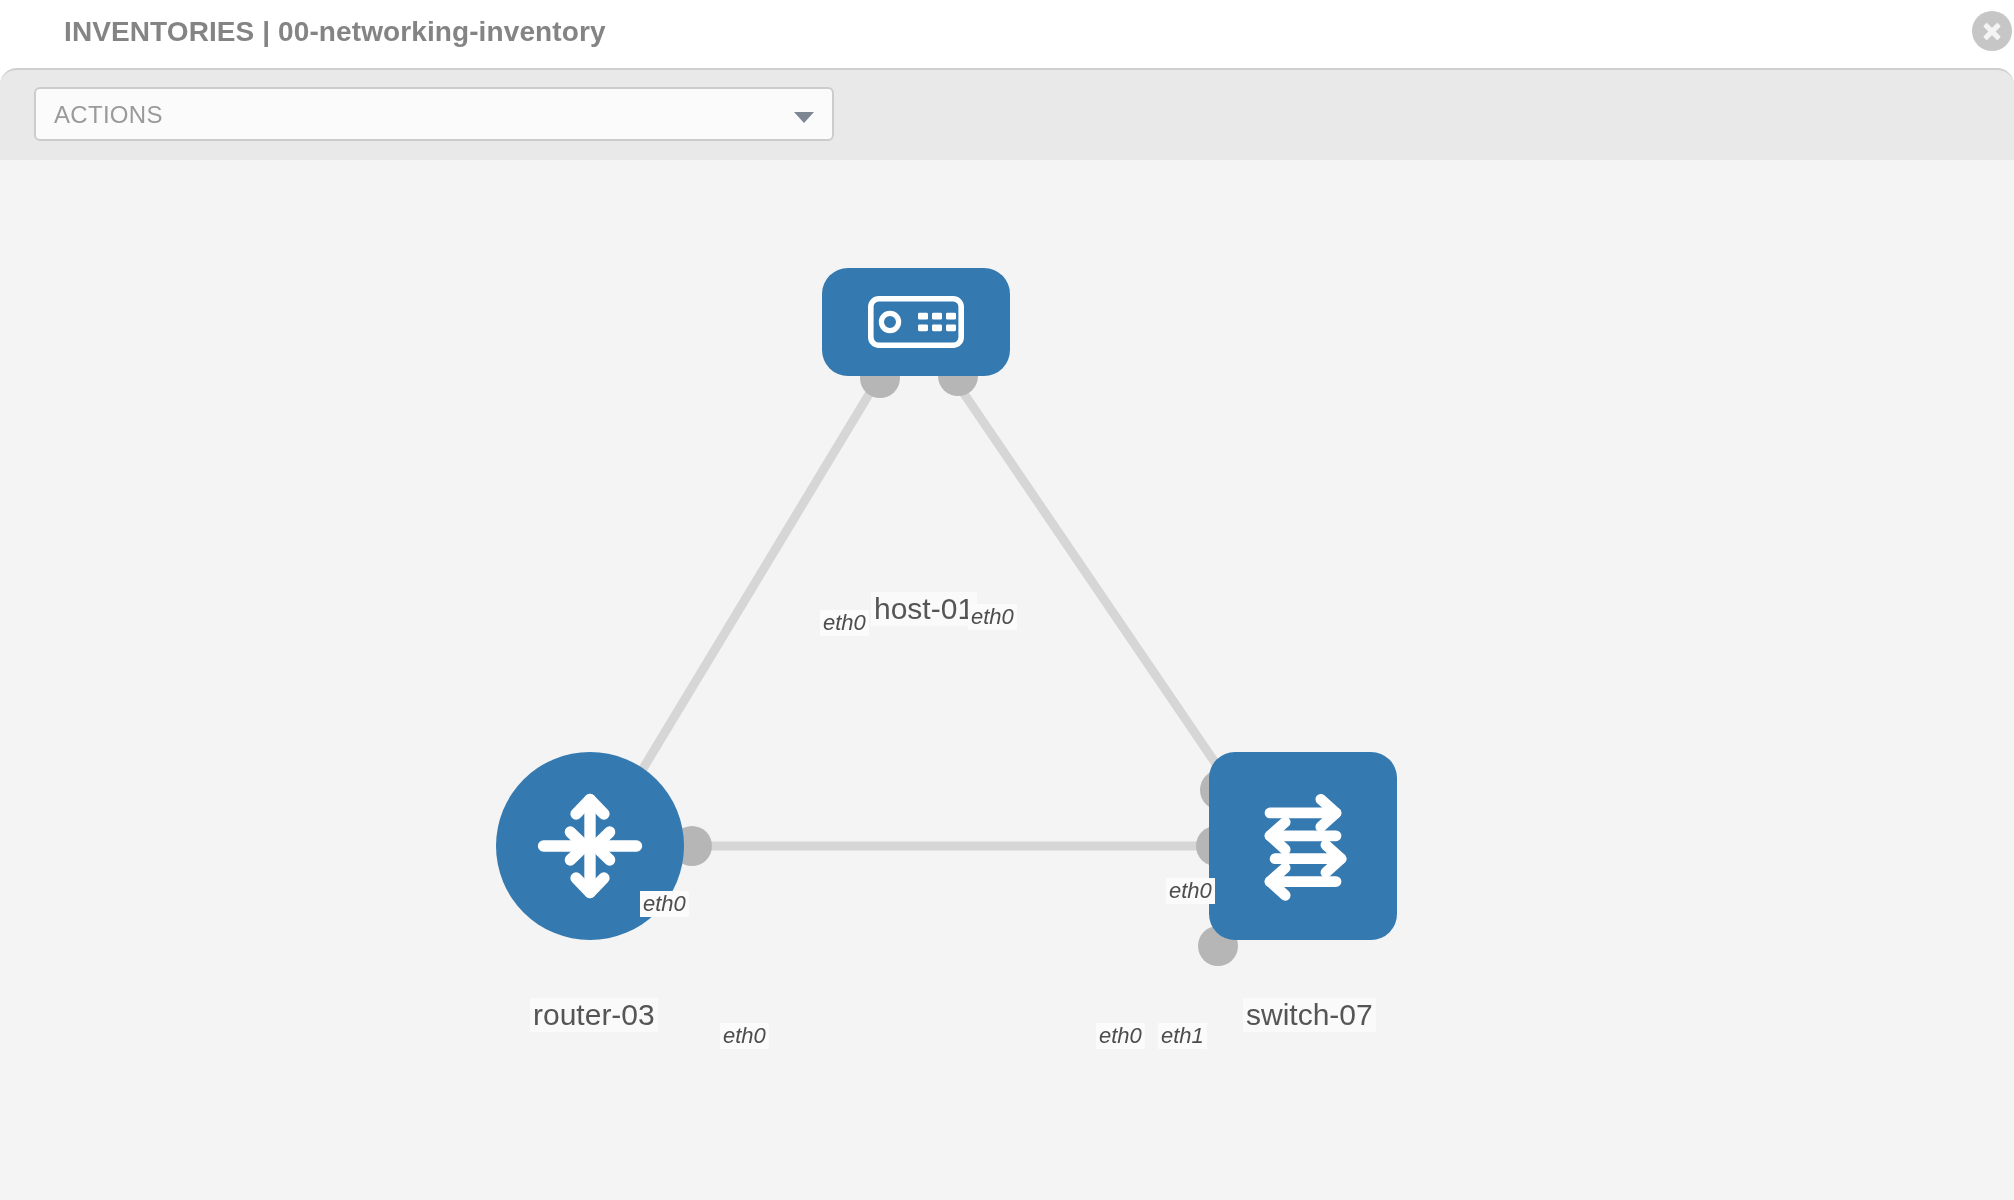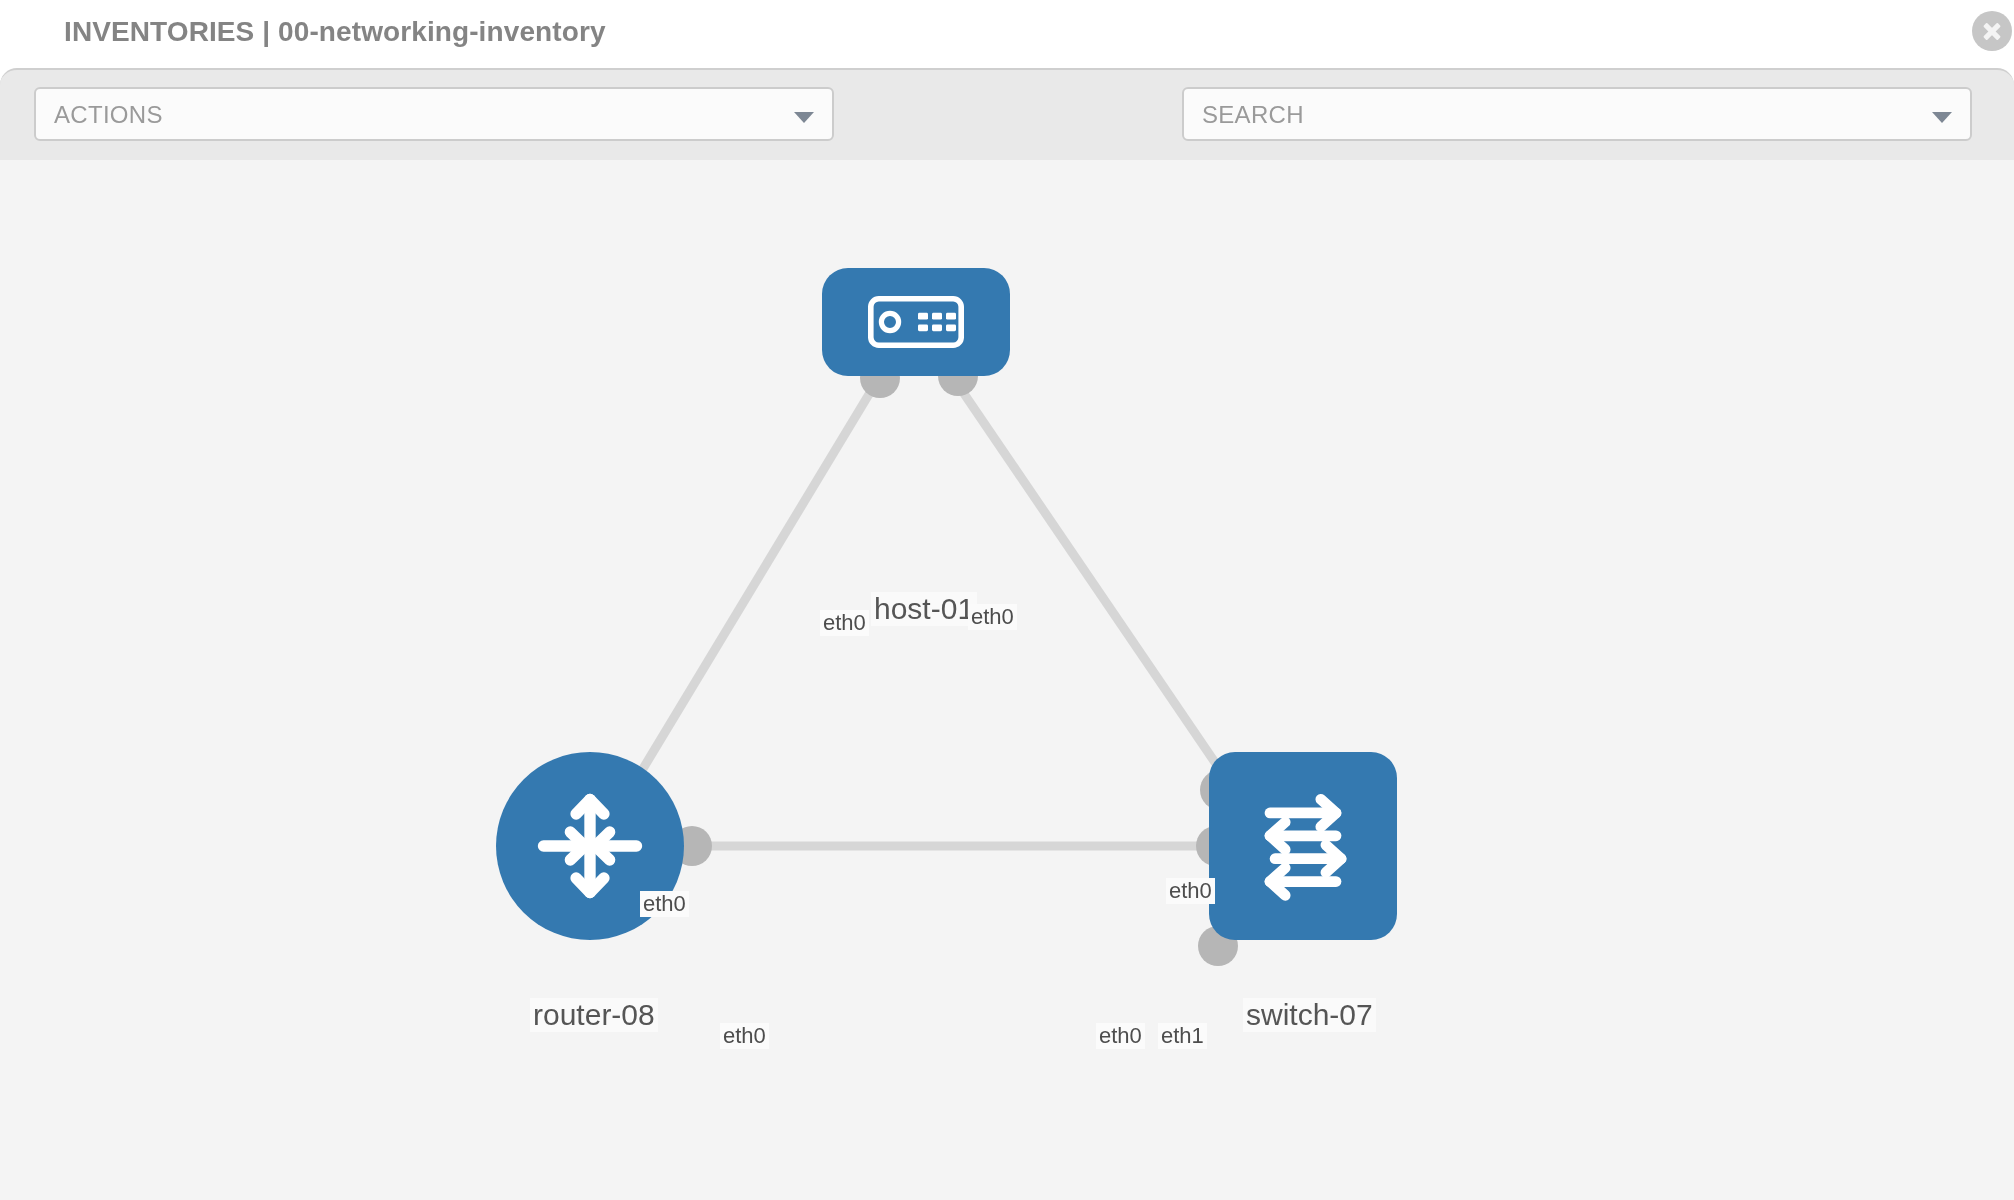--- a/index.html
+++ b/index.html
@@ -79,20 +79,21 @@
   .node-label{
     position:absolute;white-space:nowrap;
     font-size:30px;color:#555555;background:#fafafa;
     padding:0 3px;
   }
 
   .iface-label{
     position:absolute;white-space:nowrap;
     font-size:22px;color:#4d4d4d;background:#fbfbfb;
     padding:0 3px;
+    font-style:italic;
   }
 
   .stub{
     position:absolute;width:40px;height:40px;border-radius:50%;
     background:#b6b6b6;
   }
 
   
   #zoom-control{
     position:absolute;right:0;bottom:0;width:392px;height:130px;
@@ -150,24 +151,20 @@
       </svg>
     </span>
     <span class="tool-ico" id="key-icon">
       <svg width="44" height="44" viewBox="0 0 24 24">
         <circle cx="8" cy="9" r="4.6" fill="none" stroke="#7d8794" stroke-width="2.4"></circle>
         <path fill="none" stroke="#7d8794" stroke-width="2.4" stroke-linecap="round" d="M11.3 12.3 L19 20 M16.2 17.2 L18.4 15"></path>
       </svg>
     </span>
   </div>
 
-  <div class="combo" id="search-combo">
-    <span class="ctext">SEARCH</span>
-    <span class="caret"></span>
-  </div>
 </div>
 
 <div id="canvas">
 
   <svg id="topology-svg" width="2014" height="1040">
 
     <line x1="880" y1="216" x2="612" y2="660" stroke="#d6d6d6" stroke-width="9"></line>
 
     <line x1="952" y1="216" x2="1246" y2="648" stroke="#d6d6d6" stroke-width="9"></line>
 
@@ -208,21 +205,21 @@
           <path d="M24 42 L24 26"></path>
             <path d="M18.6 36.4 L24 42 L29.4 36.4"></path>
           <path d="M6 24 L22 24"></path>
             <path d="M16.4 18.6 L22 24 L16.4 29.4"></path>
           <path d="M42 24 L26 24"></path>
             <path d="M31.6 18.6 L26 24 L31.6 29.4"></path>
         </g>
       </svg>
     </div>
   </div>
-  <div class="node-label" style="left:530px;top:838px;">router-08</div>
+  <div class="node-label" style="left:530px;top:838px;">router-03</div>
 
   <div class="node" id="node-switch-00" style="left:1209px;top:592px;width:188px;height:188px;">
     <div class="node-shape" id="switch-shape">
       <svg width="122" height="122" viewBox="0 0 48 48">
         <g stroke="#ffffff" stroke-width="4.2" stroke-linecap="round" stroke-linejoin="round" fill="none">
           <path d="M11 11 L37 11"></path>
             <path d="M31 5.6 L37 11 L31 16.4"></path>
           <path d="M37 20 L11 20"></path>
             <path d="M17 14.6 L11 20 L17 25.4"></path>
           <path d="M13 29 L39 29"></path>

